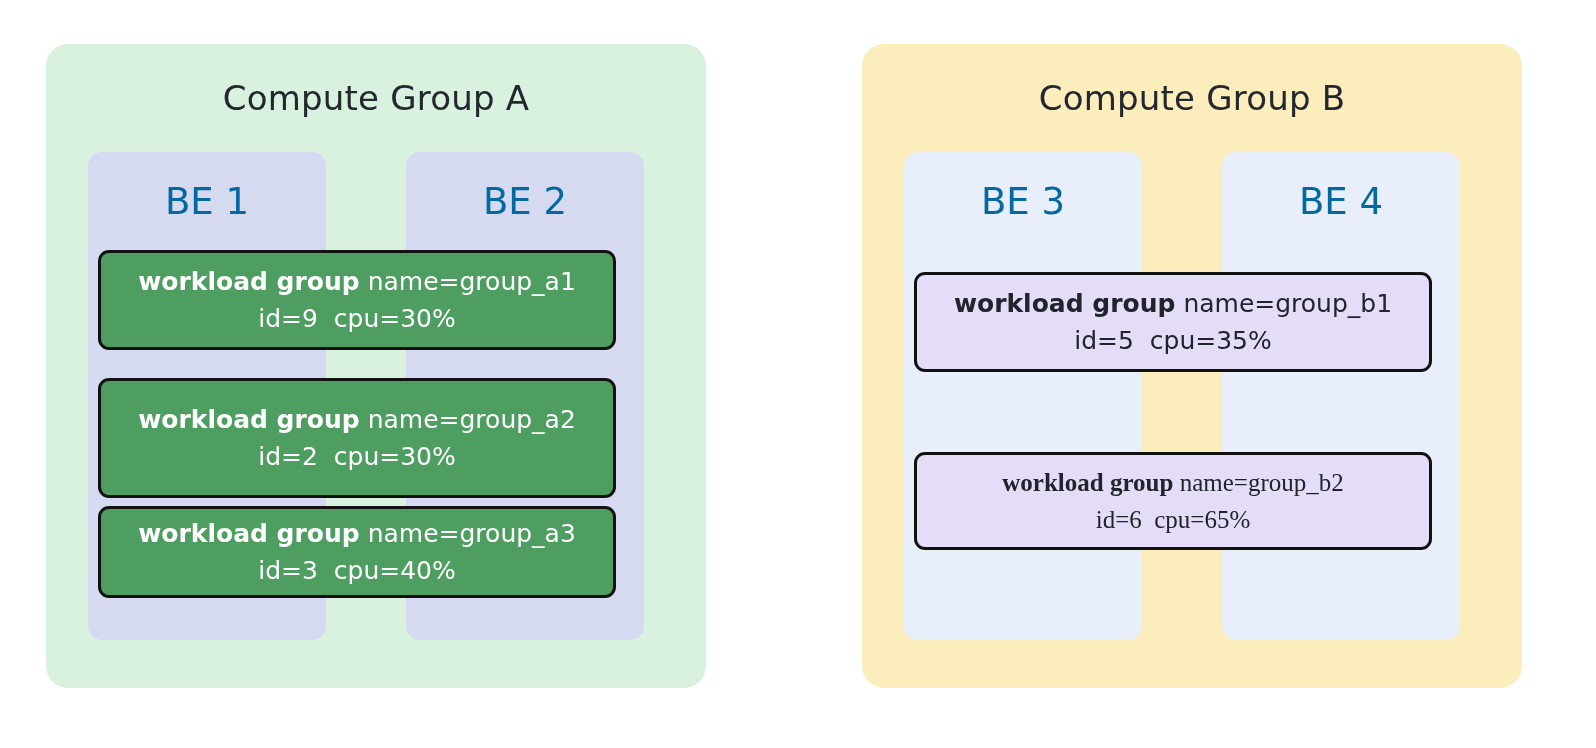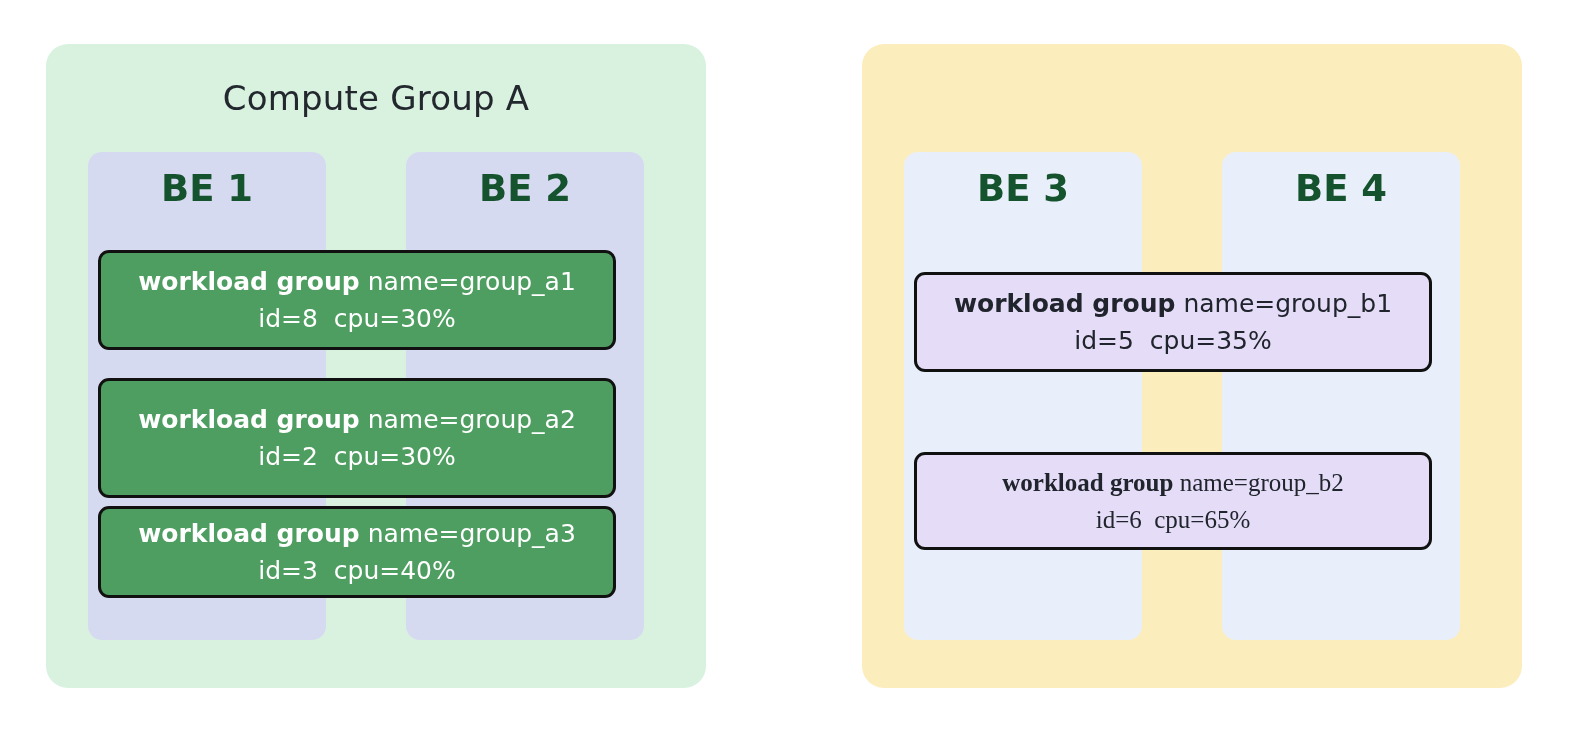--- a/index.html
+++ b/index.html
@@ -31,23 +31,23 @@
     width: 238px; height: 488px;
     border-radius: 14px;
     text-align: center;
   }
   .group-a .be-col { background: #d6daf1; }
   .group-b .be-col { background: #e9effa; }
   .be-left  { left: 42px; }
   .be-right { left: 360px; }
   .be-label {
     display: inline-block;
-    margin-top: 15px;
-    font-size: 37px; font-weight: 700;
-    color: #14532d;
+    margin-top: 28px;
+    font-size: 37px; font-weight: 400;
+    color: #0369a1;
   }
 
   .workload {
     position: absolute; left: 52px;
     width: 518px;
     border: 3px solid #111111;
     border-radius: 11px;
     display: flex; flex-direction: column;
     align-items: center; justify-content: center;
     font-size: 25px; line-height: 1.5;
@@ -76,41 +76,42 @@
   </div>
   <div class="be-col be-right">
     <span class="be-label">BE 2</span>
   </div>
 
   <div class="workload wl-a1">
     <div class="wl-line1">
       <b>workload group</b>
       <span>name=group_a1</span>
     </div>
-    <div class="wl-details">id=8  cpu=30%</div>
+    <div class="wl-details">id=9  cpu=30%</div>
   </div>
 
   <div class="workload wl-a2">
     <div class="wl-line1">
       <b>workload group</b>
       <span>name=group_a2</span>
     </div>
     <div class="wl-details">id=2  cpu=30%</div>
   </div>
 
   <div class="workload wl-a3">
     <div class="wl-line1">
       <b>workload group</b>
       <span>name=group_a3</span>
     </div>
     <div class="wl-details">id=3  cpu=40%</div>
   </div>
 </div>
 
 <div class="compute-group group-b">
+  <div class="group-title">Compute Group B</div>
 
   <div class="be-col be-left">
     <span class="be-label">BE 3</span>
   </div>
   <div class="be-col be-right">
     <span class="be-label">BE 4</span>
   </div>
 
   <div class="workload wl-b1">
     <div class="wl-line1">

